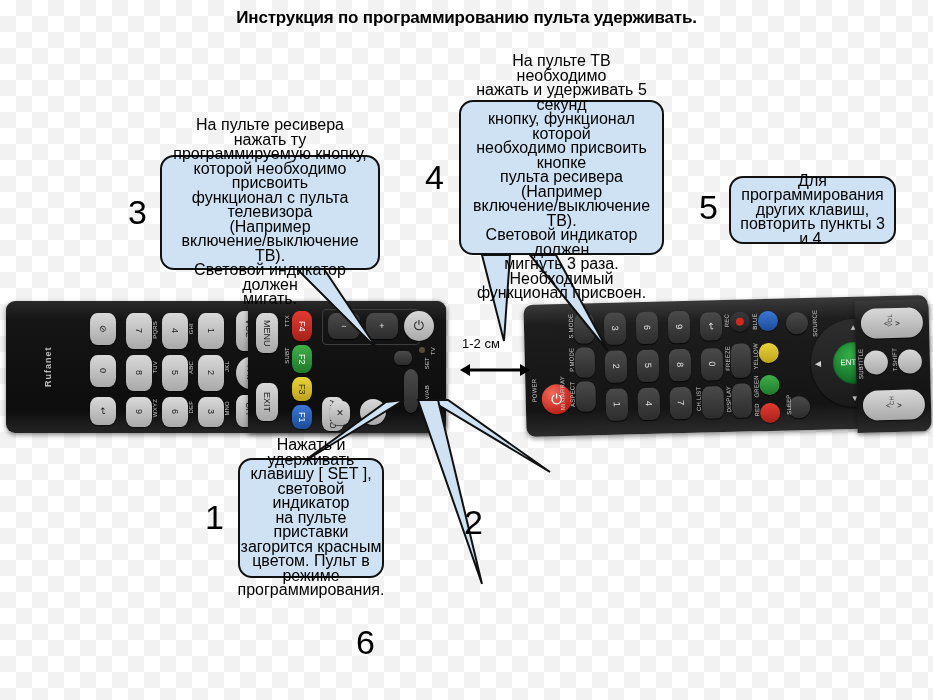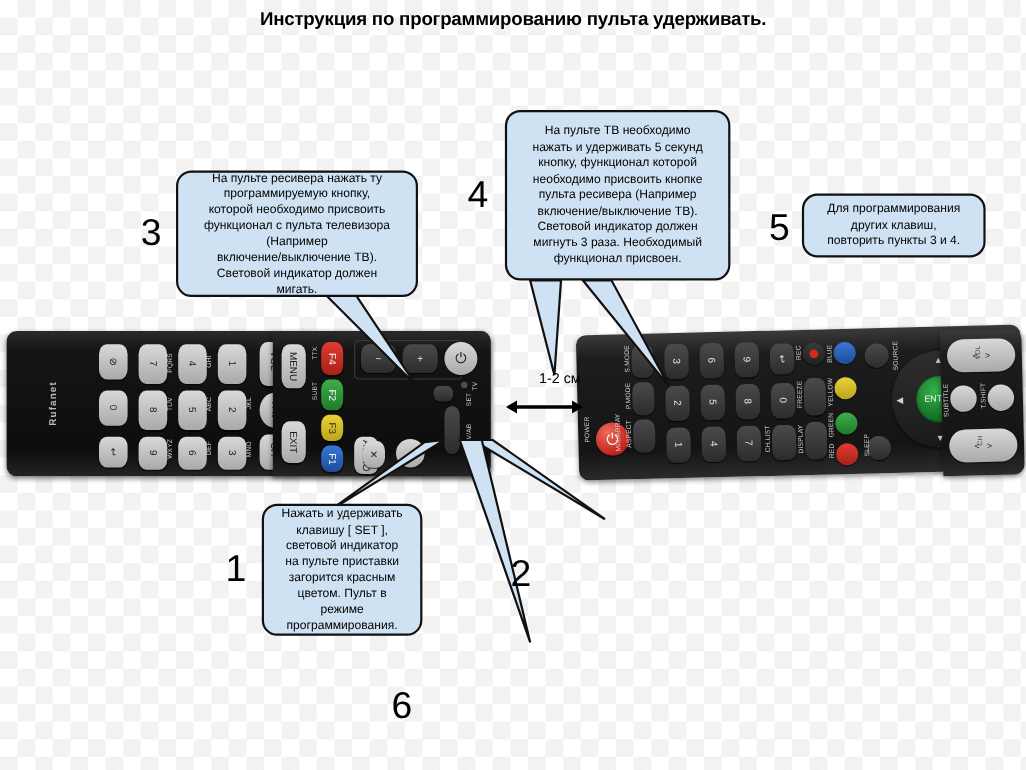--- a/index.html
+++ b/index.html
@@ -43,21 +43,21 @@
   }
 
   
   .callout {
     position: absolute;
     box-sizing: border-box;
     background: #cfe2f3;
     border: 2px solid #111;
     border-radius: 14px;
     text-align: center;
-    font-size: 11px;
+    font-size: 16px;
     line-height: 14.5px;
     display: flex;
     align-items: center;
     justify-content: center;
     padding: 21px 7px;
     white-space: pre-line;
     z-index: 6;
   }
 
   
@@ -180,21 +180,20 @@
   }
   .divider { position: absolute; background: #3a3a3a; }
 
   
   .measure { position: absolute; z-index: 8; }
   .measure .mtext {
     position: absolute;
     left: 0; top: 0;
     font-size: 13px;
     white-space: nowrap;
-    margin-left: 28px;
   }
 </style>
 </head>
 <body>
 
 <div id="page">
 
   <div class="title">Инструкция по программированию пульта удерживать.</div>
 
   <div class="tail" style="left:270px; top:250px;">
@@ -423,21 +422,21 @@
   <div class="callout" style="left:459px; top:100px; width:205px; height:155px;">На пульте  ТВ необходимо
 нажать и удерживать  5 секунд
 кнопку, функционал которой
 необходимо присвоить кнопке
 пульта ресивера (Например
 включение/выключение ТВ).
 Световой индикатор должен
 мигнуть 3 раза. Необходимый
 функционал присвоен.</div>
 
-  <div class="callout" style="left:729px; top:176px; width:167px; height:58px;">Для программирования
+  <div class="callout" style="left:729px; top:176px; width:167px; height:68px;">Для программирования
 других клавиш,
 повторить пункты 3 и 4.</div>
 
   <div class="callout" style="left:238px; top:458px; width:146px; height:120px;">Нажать и удерживать
 клавишу [ SET ],
 световой индикатор
 на пульте приставки
 загорится красным
 цветом. Пульт в
 режиме

